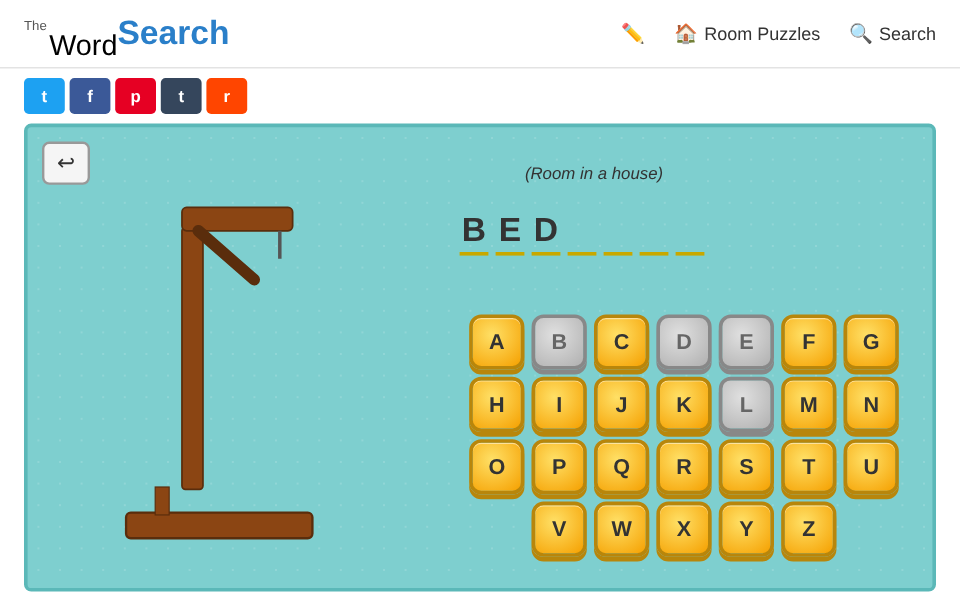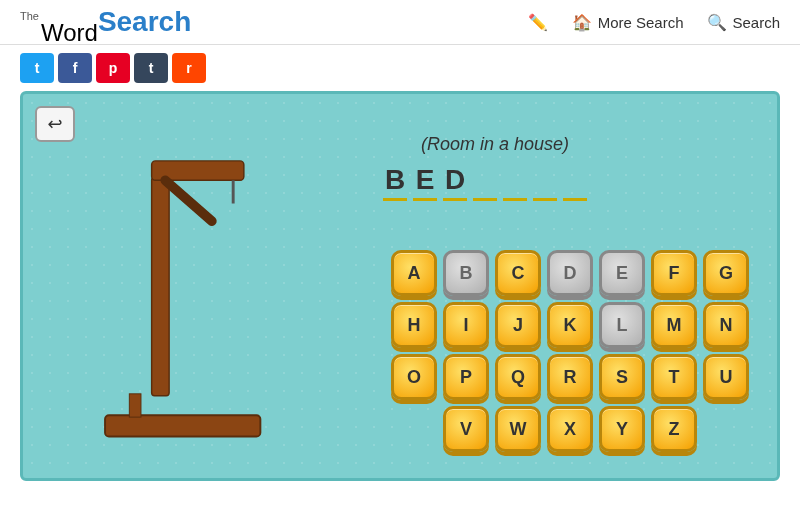--- a/index.html
+++ b/index.html
@@ -1,21 +1,21 @@
 <!DOCTYPE html>
 <html><head>
   <meta charset="utf-8">
   <style>
     * { margin: 0; padding: 0; box-sizing: border-box; }
     body { width: 800px; height: 510px; overflow: hidden; font-family: Arial, sans-serif; background: #fff; }
 
     
     #header {
       display: flex; align-items: center; padding: 0 20px;
-      height: 45px; background: #fff; border-bottom: 1px solid #ddd;
+      height: 57px; background: #fff; border-bottom: 1px solid #ddd;
     }
     #logo { display: flex; align-items: center; font-size: 26px; font-weight: bold; color: #333; }
     #logo .the { font-size: 11px; font-weight: normal; color: #555; position: relative; top: -6px; margin-right: 2px; }
     #logo .word { color: #000000; font-weight: normal; font-size: 24px; margin-top: 21px; }
     #logo .search { color: #2a7fc9; font-size: 28px; font-weight: bold; }
     #nav { margin-left: auto; display: flex; align-items: center; gap: 24px; font-size: 15px; }
     .nav-item { display: flex; align-items: center; gap: 5px; color: #333; cursor: pointer; text-decoration: none; }
     .nav-icon { font-size: 16px; }
 
     
@@ -54,22 +54,22 @@
     }
 
     
     #hangman {
       position: absolute; left: 50px; top: 30px;
     }
     .hangman-svg { width: 200px; height: 330px; }
 
     
     #hint-text {
-      position: absolute; top: 40px; right: 160px; left: 350px;
-      text-align: center; font-size: 18px; color: #333; font-style: italic;
+      position: absolute; top: 30px; right: 160px; left: 350px;
+      text-align: center; font-size: 14px; color: #333; font-style: italic;
     }
 
     
     #word-display {
       position: absolute; top: 70px; left: 360px;
       display: flex; align-items: flex-end; gap: 6px;
     }
     .word-letter {
       font-size: 28px; font-weight: bold; color: #333;
       min-width: 24px; text-align: center;
@@ -115,21 +115,21 @@
     <span class="the">The</span>
     <span class="word">Word</span>
       <span class="search">Search</span>
   </div>
   <nav id="nav">
     <a class="nav-item">
       <span class="nav-icon">✏️</span>
     </a>
     <a class="nav-item">
       <span class="nav-icon">🏠</span>
-      <span>More Search</span>
+      <span>Room Puzzles</span>
     </a>
     <a class="nav-item">
       <span class="nav-icon">🔍</span>
       <span>Search</span>
     </a>
   </nav>
 </div>
 
 <div id="social-bar">
   <button class="social-btn" style="background:#1da1f2;">t</button>

